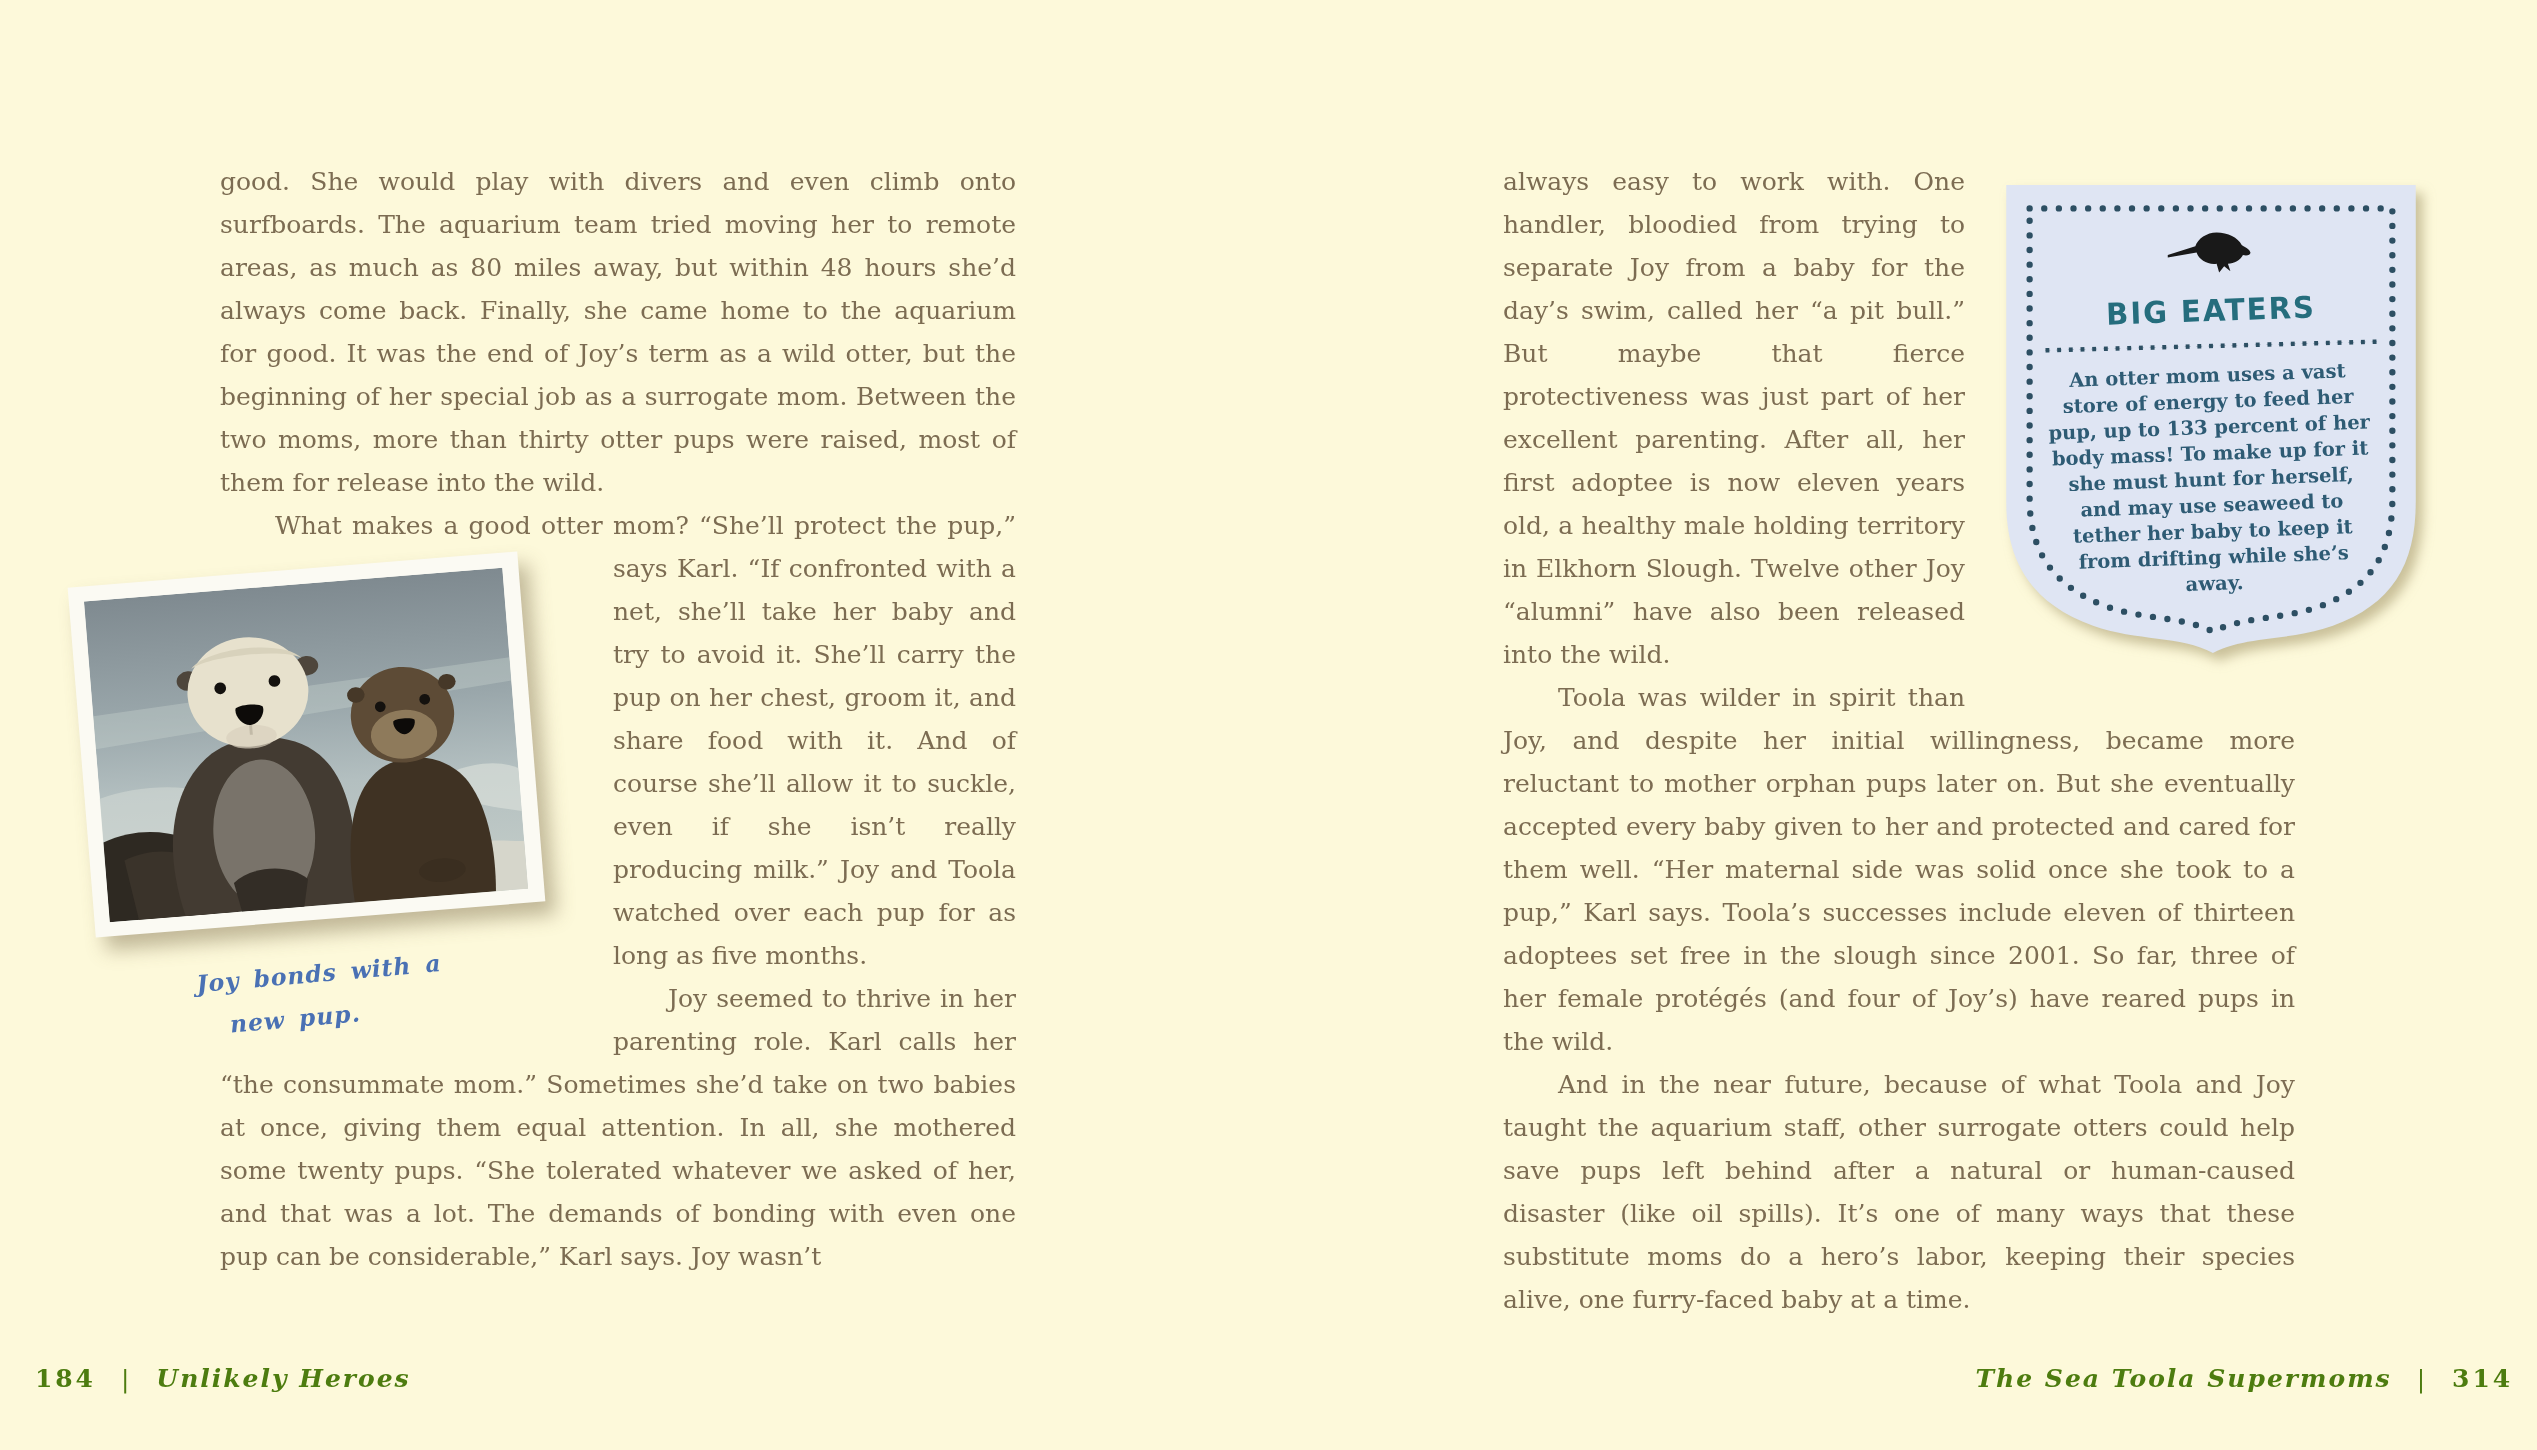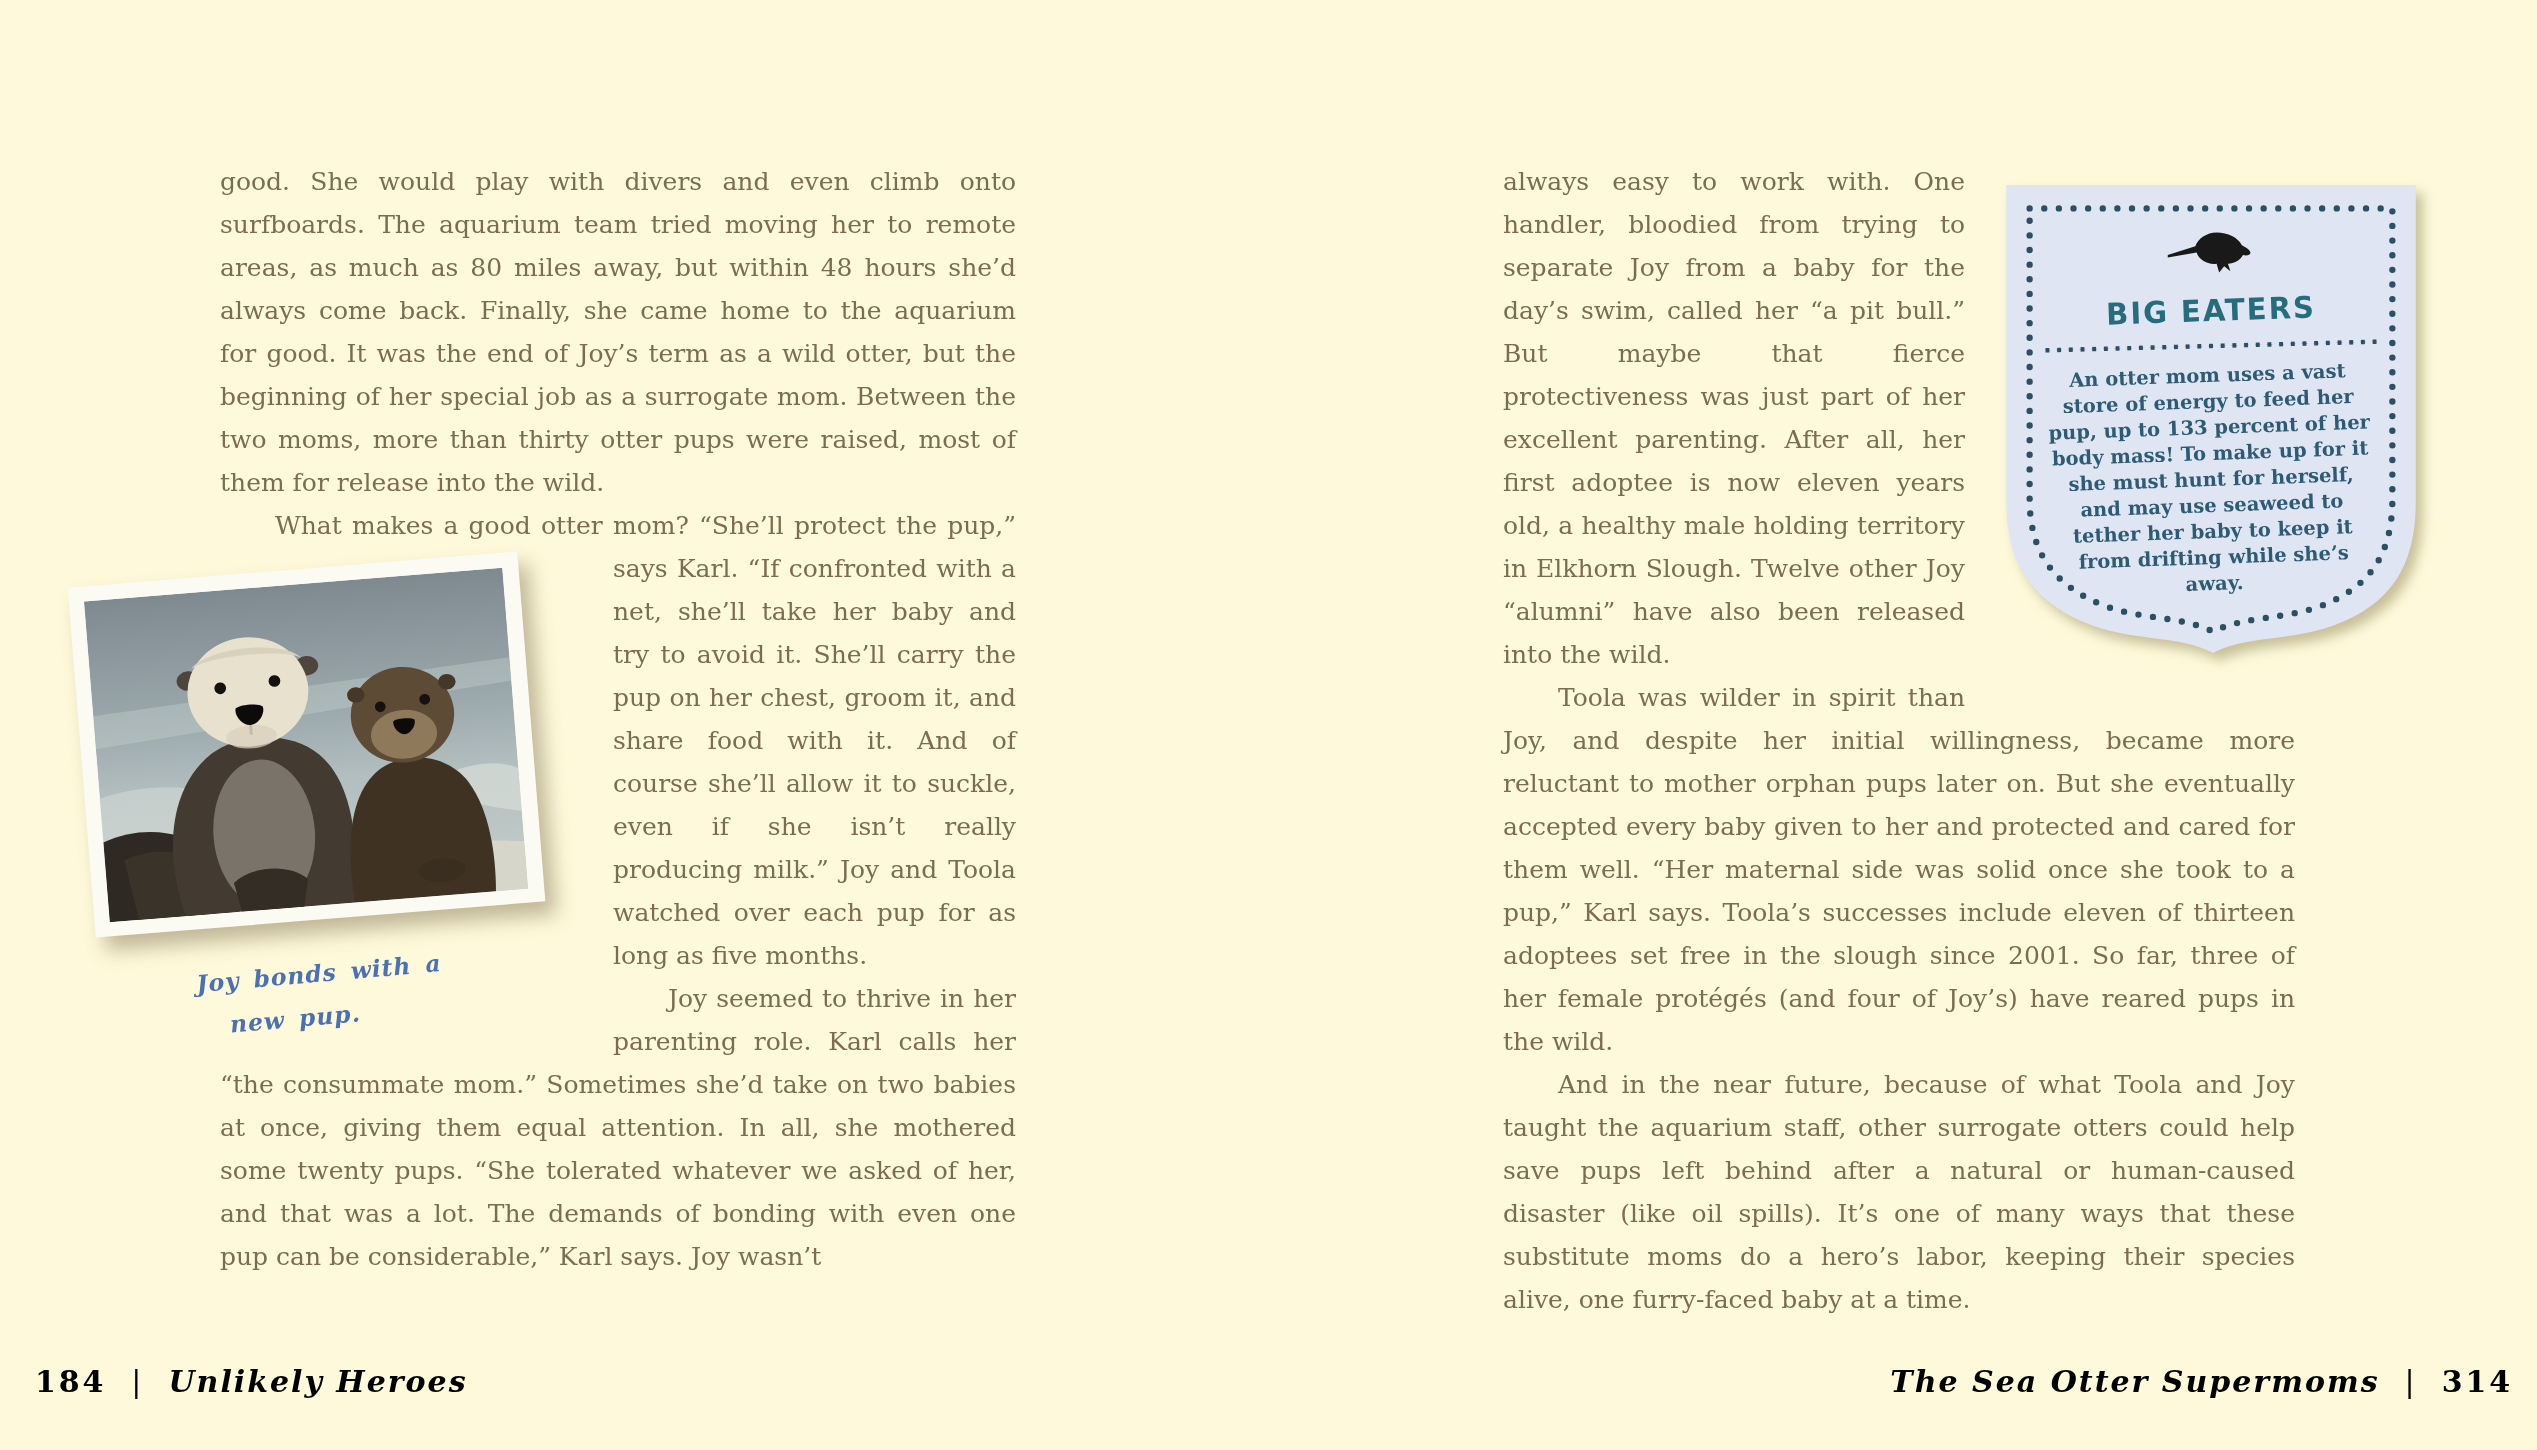--- a/index.html
+++ b/index.html
@@ -90,22 +90,22 @@
     color:#2e5b74;
     text-align:center;
     transform:rotate(-2deg);
     padding:0 3.9px;
   }
 
   
   .footer {
     position:absolute; top:1364px;
     font-weight:bold;
-    font-size:30px; letter-spacing:2px;
-    color:#000000;
+    font-size:25px; letter-spacing:2px;
+    color:#4d7c0f;
     white-space:nowrap;
   }
   #footer-left  { left:35px; }
   #footer-right { right:25px; text-align:right; }
   .footer .pagenum { letter-spacing:2.9px; }
   .footer .sep { display:inline-block; margin:0 25px; font-weight:normal; }
   .footer .ftitle { font-style:italic; letter-spacing:2px; }
 </style>
 </head>
 <body>
@@ -196,15 +196,15 @@
   <p class="body-para indent">Toola was wilder in spirit than Joy, and despite her initial willingness, became more reluctant to mother orphan pups later on. But she eventually accepted every baby given to her and protected and cared for them well. “Her maternal side was solid once she took to a pup,” Karl says. Toola’s successes include eleven of thirteen adoptees set free in the slough since 2001. So far, three of her female protégés (and four of Joy’s) have reared pups in the wild.</p>
 
   <p class="body-para indent">And in the near future, because of what Toola and Joy taught the aquarium staff, other surrogate otters could help save pups left behind after a natural or human-caused disaster (like oil spills). It’s one of many ways that these substitute moms do a hero’s labor, keeping their species alive, one furry-faced baby at a time.</p>
 </div>
 
 <div class="footer" id="footer-left">
   <span class="pagenum">184</span><span class="sep">|</span><span class="ftitle">Unlikely Heroes</span>
 </div>
 
 <div class="footer" id="footer-right">
-  <span class="ftitle">The Sea Otter Supermoms</span><span class="sep">|</span><span class="pagenum">314</span>
+  <span class="ftitle">The Sea Toola Supermoms</span><span class="sep">|</span><span class="pagenum">314</span>
 </div>
 
 
 </body></html>

